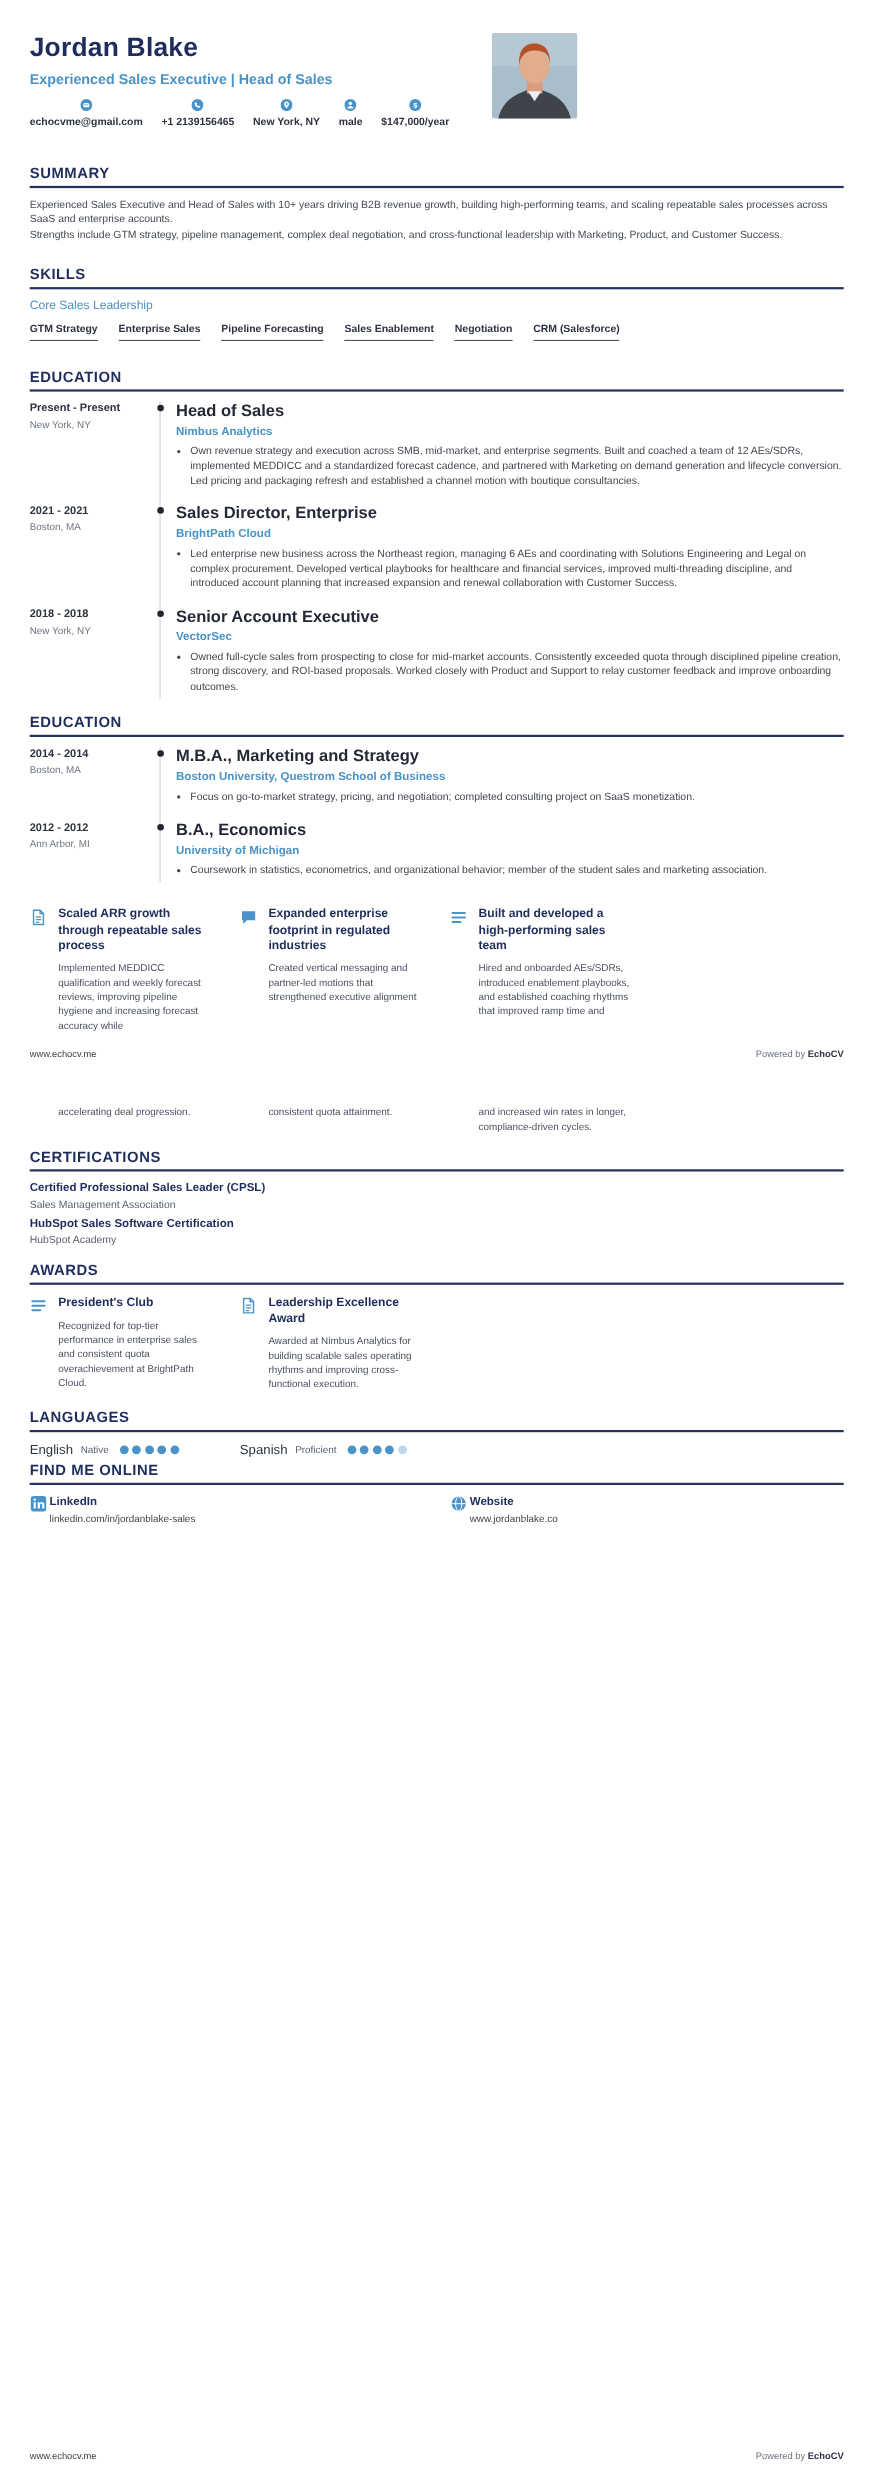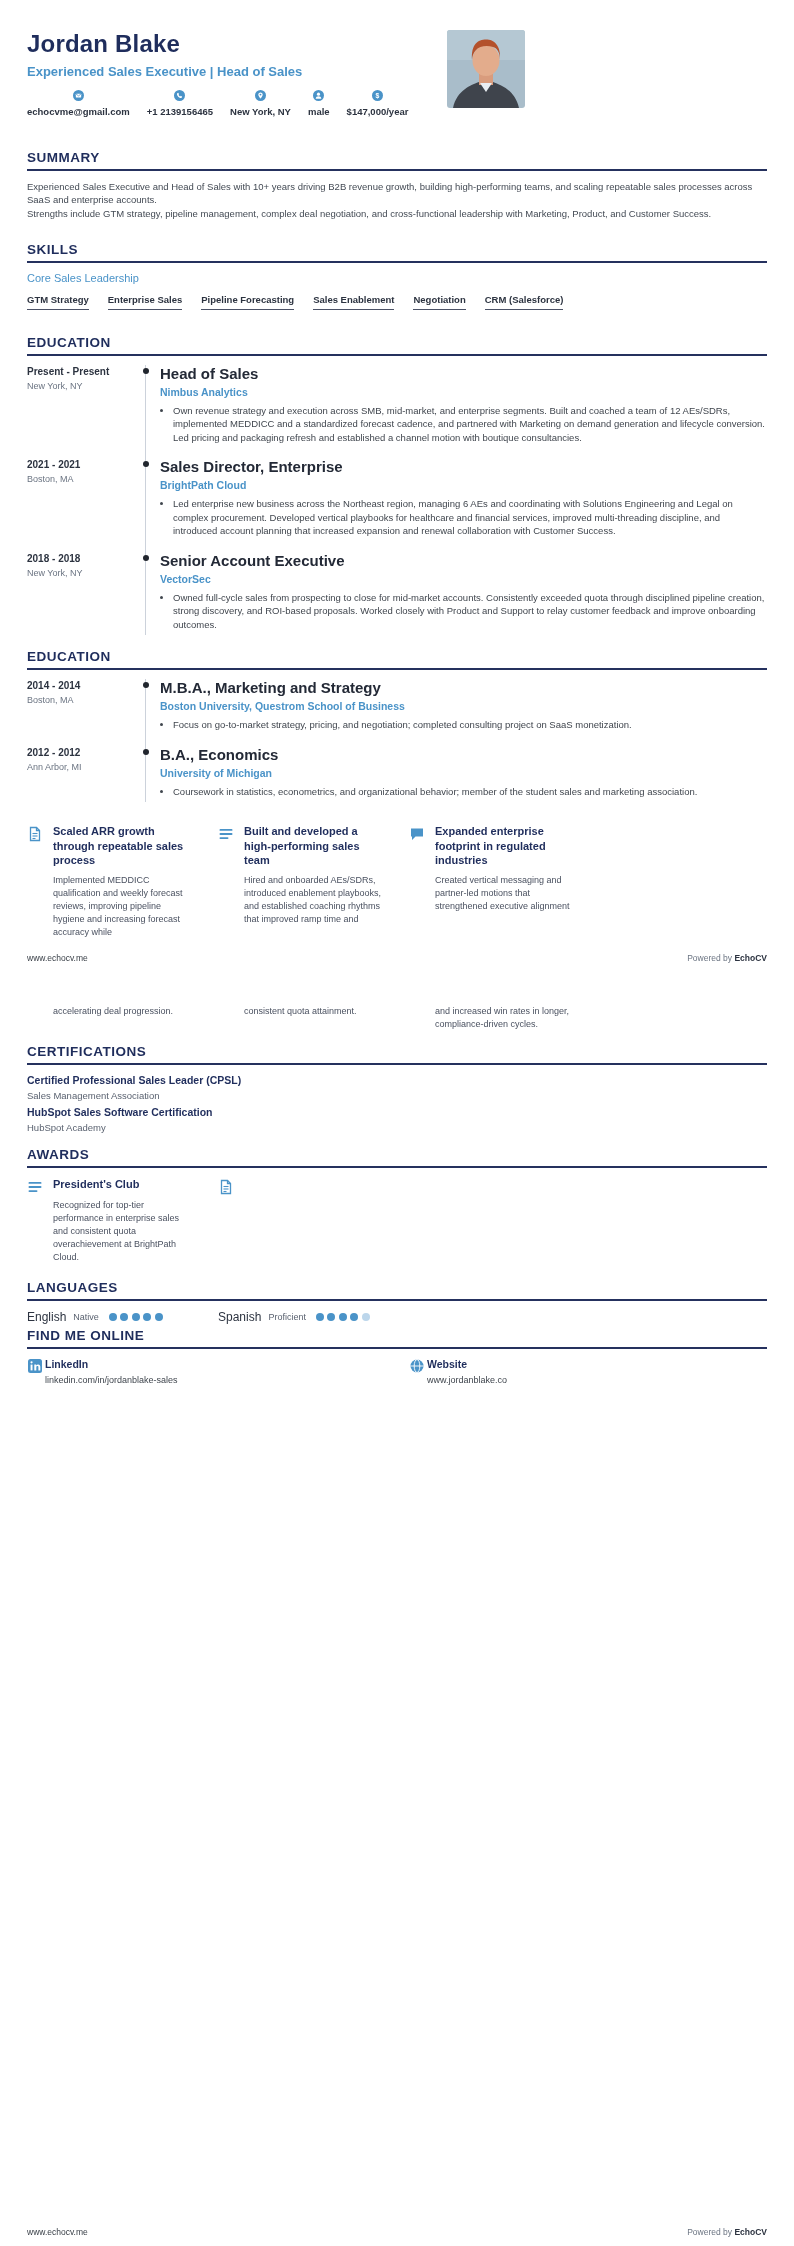--- a/index.html
+++ b/index.html
@@ -287,39 +287,39 @@
             </svg>
         </span>
         <div>
           <div class="ach-title">Scaled ARR growth through repeatable sales process</div>
           <div class="ach-text">Implemented MEDDICC qualification and weekly forecast reviews, improving pipeline hygiene and increasing forecast accuracy while</div>
         </div>
       </div>
       <div class="ach">
         <span class="ach-icon">
           <svg viewBox="0 0 16 16">
+              <path d="M2 2.5 H14 V10.5 H6.5 L3 14 V10.5 H2 Z" fill="#4a93c8"></path>
+            </svg>
+        </span>
+        <div>
+          <div class="ach-title">Expanded enterprise footprint in regulated industries</div>
+          <div class="ach-text">Created vertical messaging and partner-led motions that strengthened executive alignment</div>
+        </div>
+      </div>
+      <div class="ach">
+        <span class="ach-icon">
+          <svg viewBox="0 0 16 16">
               <rect x="1.5" y="3" width="13" height="1.8" rx="0.9" fill="#4a93c8"></rect>
               <rect x="1.5" y="7.1" width="13" height="1.8" rx="0.9" fill="#4a93c8"></rect>
               <rect x="1.5" y="11.2" width="9" height="1.8" rx="0.9" fill="#4a93c8"></rect>
             </svg>
         </span>
         <div>
           <div class="ach-title">Built and developed a high-performing sales team</div>
           <div class="ach-text">Hired and onboarded AEs/SDRs, introduced enablement playbooks, and established coaching rhythms that improved ramp time and</div>
-        </div>
-      </div>
-      <div class="ach">
-        <span class="ach-icon">
-          <svg viewBox="0 0 16 16">
-              <path d="M2 2.5 H14 V10.5 H6.5 L3 14 V10.5 H2 Z" fill="#4a93c8"></path>
-            </svg>
-        </span>
-        <div>
-          <div class="ach-title">Expanded enterprise footprint in regulated industries</div>
-          <div class="ach-text">Created vertical messaging and partner-led motions that strengthened executive alignment</div>
         </div>
       </div>
     </div>
   </section>
 
   <div class="pfooter pfooter--top">
     <span class="pf-left">www.echocv.me</span>
     <span class="pf-right">
       <span>Powered by</span>
       <span class="pf-brand">EchoCV</span>
@@ -363,20 +363,24 @@
       <div class="ach">
         <span class="ach-icon">
           <svg viewBox="0 0 16 16">
               <path d="M3.5 1.5 H9.5 L12.5 4.5 V14.5 H3.5 Z" fill="none" stroke="#4a93c8" stroke-width="1.3"></path>
               <path d="M9.5 1.5 V4.5 H12.5" fill="none" stroke="#4a93c8" stroke-width="1.3"></path>
               <line x1="5.5" y1="7.5" x2="10.5" y2="7.5" stroke="#4a93c8" stroke-width="1.1"></line>
               <line x1="5.5" y1="10" x2="10.5" y2="10" stroke="#4a93c8" stroke-width="1.1"></line>
               <line x1="5.5" y1="12.5" x2="8.5" y2="12.5" stroke="#4a93c8" stroke-width="1.1"></line>
             </svg>
         </span>
+        <div>
+          <div class="ach-title">Leadership Excellence Award</div>
+          <div class="ach-text">Awarded at Nimbus Analytics for building scalable sales operating rhythms and improving cross-functional execution.</div>
+        </div>
       </div>
     </div>
   </section>
 
   <section id="sec-languages">
     <h2 class="sec-h">LANGUAGES</h2>
     <div class="grid4 langs">
       <div class="lang">
         <span class="lang-name">English</span>
         <span class="lang-level">Native</span>

